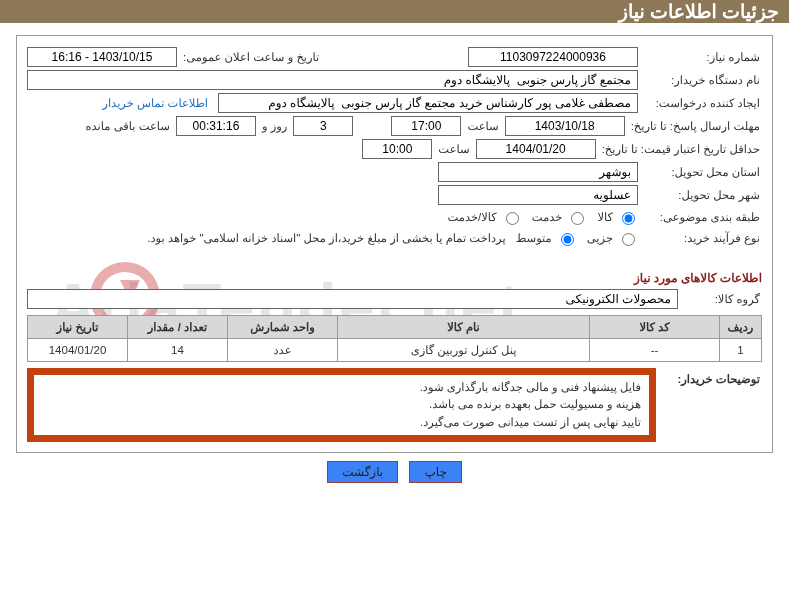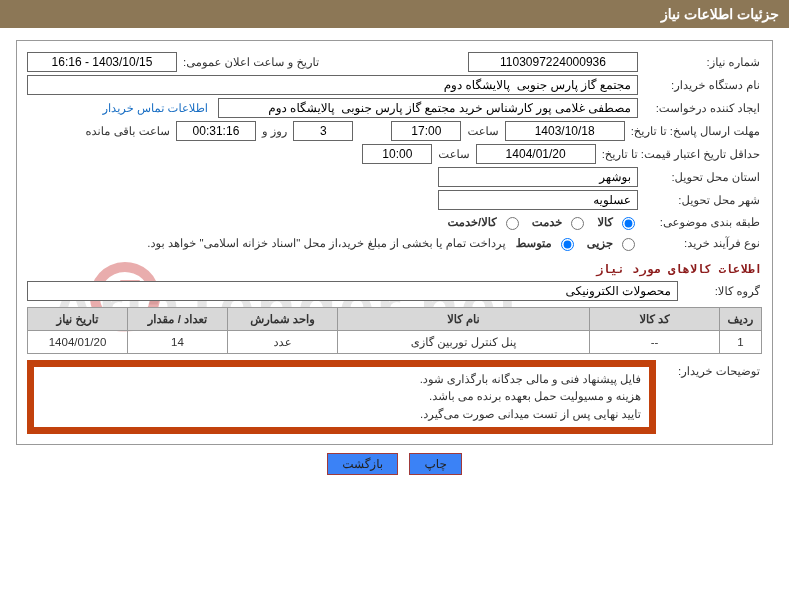--- a/index.html
+++ b/index.html
@@ -45,22 +45,22 @@
     top: 10px;
     left: 70px;
     width: 0; height: 0;
     border-left: 10px solid transparent;
     border-right: 10px solid transparent;
     border-top: 20px solid rgba(200,50,50,0.4);
   }
   .title-bar {
     background: #8c7756;
     color: #fff;
-    padding: 6px 10px;
-    font-size: 14px;
+    padding: 0 10px;
+    font-size: 19px;
     font-weight: bold;
     text-align: right;
   }
   .panel {
     border: 1px solid #999;
     margin: 12px 16px 8px 16px;
     padding: 8px 10px 10px 10px;
     position: relative;
     z-index: 1;
     background: rgba(255,255,255,0.0);
@@ -94,21 +94,21 @@
     color: #1a6fc4;
     cursor: pointer;
     font-size: 11.5px;
     padding: 0 6px;
   }
   .radio-group {
     display: flex;
     align-items: center;
     gap: 4px;
   }
-  .radio-group label { font-size: 11.5px; padding-left: 6px; font-weight: bold; }
+  .radio-group label { font-size: 11.5px; padding-left: 6px; }
   .note {
     color: #333;
     font-size: 11.5px;
     text-align: right;
     padding: 2px 0 2px 8px;
   }
   .section-head {
     color: #8c1b1b;
     font-weight: bold;
     font-size: 12px;
@@ -238,21 +238,21 @@
       <div class="radio-group">
         <input type="radio" name="pt" style="">
         <label>جزیی</label>
         <input type="radio" name="pt" checked="" style="">
         <label>متوسط</label>
       </div>
       <span class="note">پرداخت تمام یا بخشی از مبلغ خرید،از محل "اسناد خزانه اسلامی" خواهد بود.</span>
     </div>
 
 
-    <div class="section-head" style="margin-top:10px;font-family:Liberation Mono, monospace;">اطلاعات کالاهای مورد نیاز</div>
+    <div class="section-head" style="margin-top:24px;">اطلاعات کالاهای مورد نیاز</div>
 
     <div class="row" style="margin-top:4px;">
       <span class="label" style="flex:0 0 80px">گروه کالا:</span>
       <input class="field right wide" value="محصولات الکترونیکی" style="">
     </div>
 
     <table class="data" style="margin-top:6px;">
       <thead>
         <tr>
           <th style="width:42px">ردیف</th>
@@ -269,21 +269,21 @@
           <td>--</td>
           <td>پنل کنترل توربین گازی</td>
           <td>عدد</td>
           <td>14</td>
           <td>1404/01/20</td>
         </tr>
       </tbody>
     </table>
 
     <div class="desc-row">
-      <span class="label" style="flex:0 0 100px; padding-top:4px; font-weight:normal;">توضیحات خریدار:</span>
+      <span class="label" style="flex:0 0 100px; padding-top:4px; font-weight:bold;">توضیحات خریدار:</span>
       <div class="desc-box">
         <div>فایل پیشنهاد فنی و مالی جدگانه بارگذاری شود.</div>
         <div>هزینه و مسیولیت حمل بعهده برنده می باشد.</div>
         <div>تایید نهایی پس از تست میدانی صورت می‌گیرد.</div>
       </div>
     </div>
 
   </div>
 
   <div class="btn-row">

